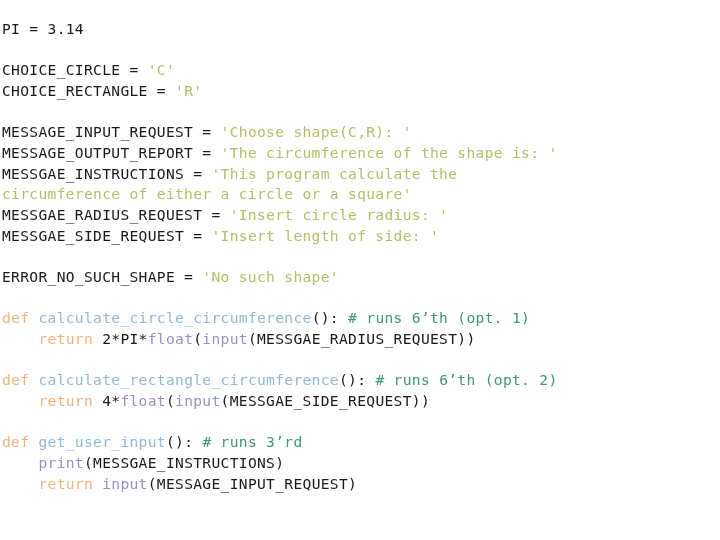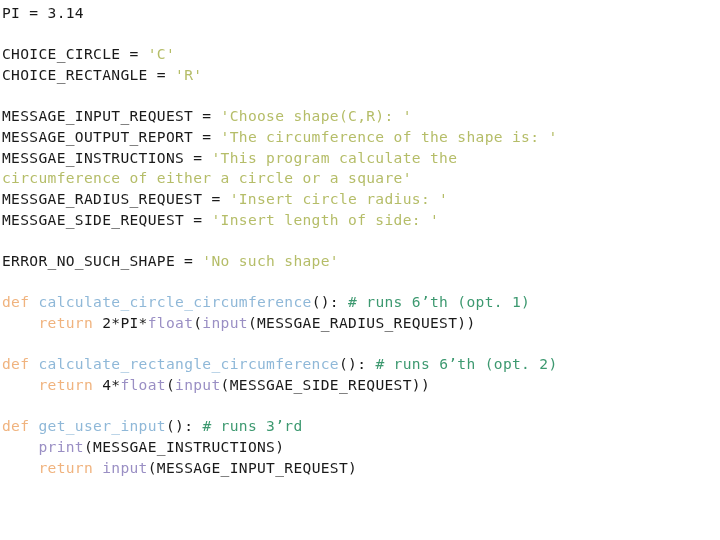--- a/index.html
+++ b/index.html
@@ -14,21 +14,21 @@
     background: #ffffff;
     overflow: hidden;
     font-family: "DejaVu Sans Mono", "Liberation Mono", monospace;
     font-size: 14.6px;
     line-height: 20.68px;
     letter-spacing: 0.32px;
   }
   #code-listing {
     position: absolute;
     left: 2px;
-    top: 3px;
+    top: 19px;
     width: 716px;
     white-space: pre;
   }
   .code-line {
     height: 20.68px;
     white-space: pre;
   }
   
   .tok-plain   { color: #1a1a1a; }
   .tok-string  { color: #b5bd68; }

